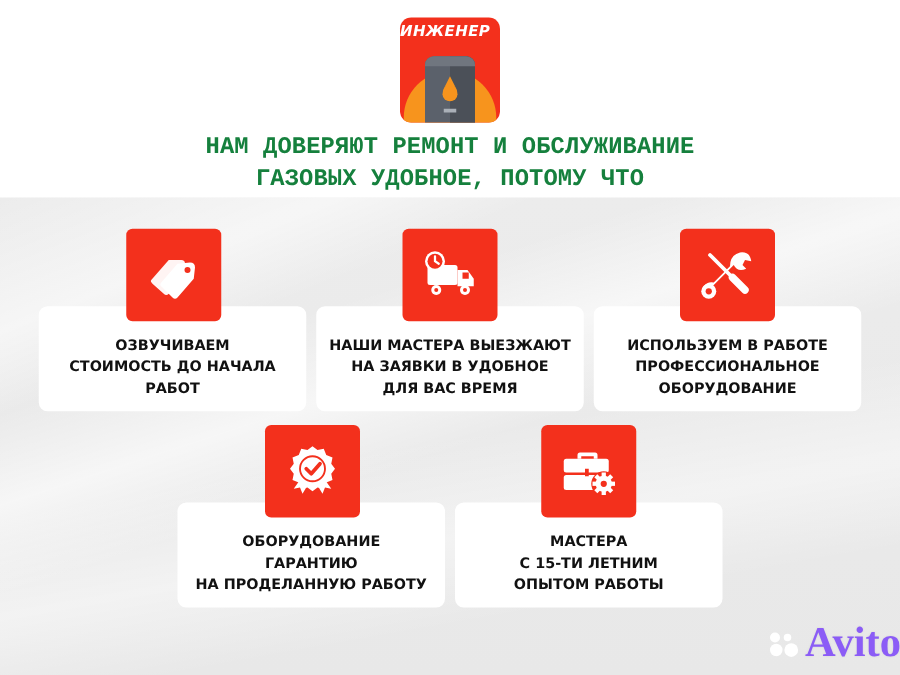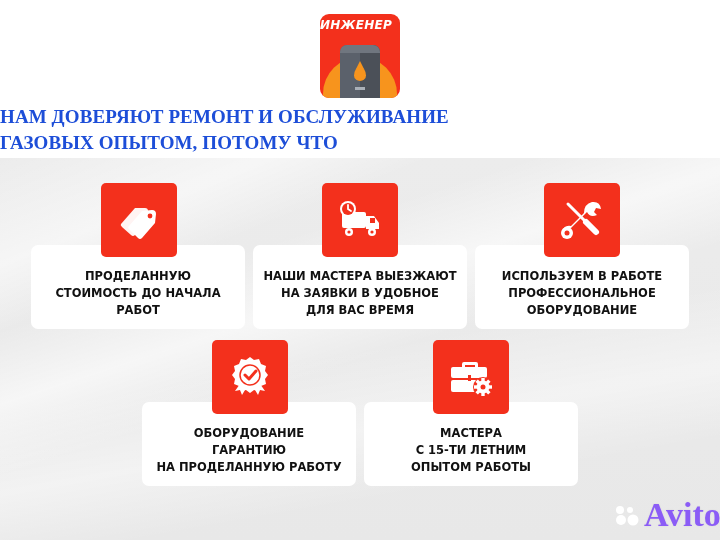--- a/index.html
+++ b/index.html
@@ -48,23 +48,23 @@
     .logo .slot {
       position: absolute; left: 15px; top: 42px; width: 10px; height: 3px; background: #aab0b8;
     }
     .logo .brand {
       position: absolute; left: 0; top: 4px; width: 56px; text-align: center;
       color: #fff; font-weight: bold; font-style: italic; font-size: 12px; letter-spacing: 0.3px;
       font-family: "DejaVu Sans", sans-serif;
     }
     
     .headline {
-      position: absolute; left: 0; top: 104px; width: 720px; 
-      color: #1d4ed8; font-weight: bold; font-size: 19px; line-height: 26px;
-      font-family: Liberation Serif, serif; letter-spacing: 0.1px;
+      position: absolute; left: 0; top: 104px; width: 720px; text-align: center;
+      color: #15803d; font-weight: bold; font-size: 19px; line-height: 26px;
+      font-family: Liberation Mono, monospace; letter-spacing: 0.1px;
     }
     .headline span { display: block; }
     
     .card {
       position: absolute; background: #fff; border-radius: 7px;
       width: 214px; height: 84px;
       display: flex; flex-direction: column; align-items: center; justify-content: center;
       text-align: center; padding-top: 12px;
     }
     .card .line {
@@ -98,25 +98,25 @@
     <div class="screen-top"></div>
     <div class="drop-tip"></div>
     <div class="drop"></div>
     <div class="slot"></div>
   </div>
   <div class="brand">ИНЖЕНЕР</div>
 </div>
 
 <div class="headline">
   <span>НАМ ДОВЕРЯЮТ РЕМОНТ И ОБСЛУЖИВАНИЕ</span>
-  <span>ГАЗОВЫХ ОПЫТОМ, ПОТОМУ ЧТО</span>
+  <span>ГАЗОВЫХ УДОБНОЕ, ПОТОМУ ЧТО</span>
 </div>
 
 <div class="card" style="left:31px; top:245px;">
-  <span class="line">ПРОДЕЛАННУЮ</span>
+  <span class="line">ОЗВУЧИВАЕМ</span>
   <span class="line">СТОИМОСТЬ ДО НАЧАЛА</span>
   <span class="line">РАБОТ</span>
 </div>
 <div class="card" style="left:253px; top:245px;">
   <span class="line">НАШИ МАСТЕРА ВЫЕЗЖАЮТ</span>
   <span class="line">НА ЗАЯВКИ В УДОБНОЕ</span>
   <span class="line">ДЛЯ ВАС ВРЕМЯ</span>
 </div>
 <div class="card" style="left:475px; top:245px;align-items:center;">
   <span class="line">ИСПОЛЬЗУЕМ В РАБОТЕ</span>

